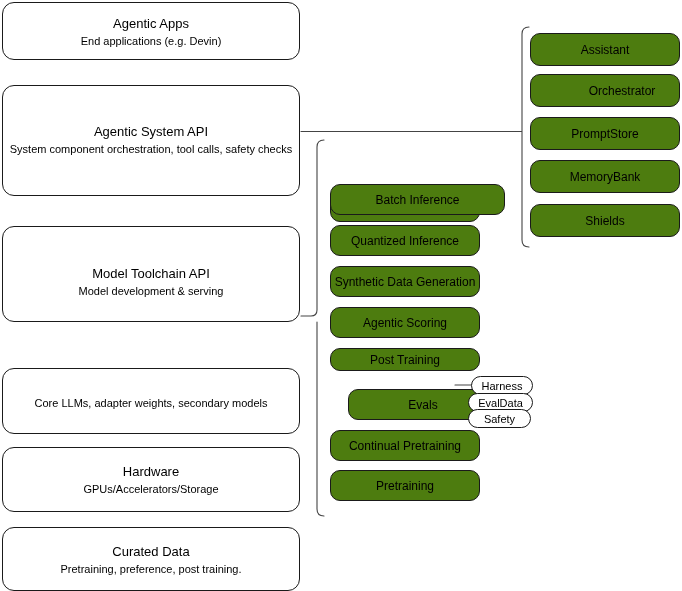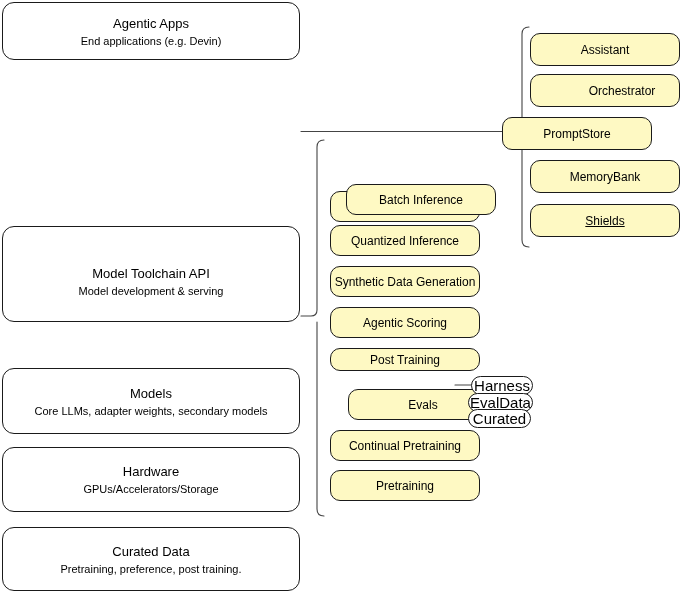--- a/index.html
+++ b/index.html
@@ -52,40 +52,40 @@
   
   .node.tall { justify-content: flex-start; }
   .node.tall .stack-inner { width: 100%; }
 
   
   .chip {
     position: absolute;
     box-sizing: border-box;
     border: 1px solid #1a1a1a;
     border-radius: 10px;
-    background: #fef9c3;
+    background: #4d7c0f;
     display: flex;
     align-items: center;
     justify-content: center;
     font-size: 12px;
     line-height: 14px;
     white-space: nowrap;
   }
 
   
   .tagpill {
     position: absolute;
     box-sizing: border-box;
     border: 1px solid #1a1a1a;
     border-radius: 999px;
     background: #ffffff;
     display: flex;
     align-items: center;
     justify-content: center;
-    font-size: 15px;
+    font-size: 11px;
     line-height: 12px;
     white-space: nowrap;
   }
 
   
   .connector-layer {
     position: absolute;
     left: 0;
     top: 0;
     width: 682px;
@@ -131,76 +131,81 @@
     <line x1="455" y1="418" x2="472" y2="418"></line>
   </svg>
 
   <div class="node tall" style="left:2px; top:2px; width:298px; height:58px; justify-content:center;">
     <div class="stack-inner">
       <div class="layer-title">Agentic Apps</div>
       <div class="layer-sub">End applications (e.g. Devin)</div>
     </div>
   </div>
 
+  <div class="node tall" style="left:2px; top:85px; width:298px; height:111px; justify-content:flex-start; padding-top:38px;">
+    <div class="stack-inner">
+      <div class="layer-title">Agentic System API</div>
+      <div class="layer-sub">System component orchestration, tool calls, safety checks</div>
+    </div>
+  </div>
 
   <div class="node tall" style="left:2px; top:226px; width:298px; height:96px; justify-content:flex-start; padding-top:39px;">
     <div class="stack-inner">
       <div class="layer-title">Model Toolchain API</div>
       <div class="layer-sub">Model development &amp; serving</div>
     </div>
   </div>
 
   <div class="node" style="left:2px; top:368px; width:298px; height:66px;">
     <div class="stack-inner">
-      <div class="layer-title">Models</div>
       <div class="layer-sub">Core LLMs, adapter weights, secondary models</div>
     </div>
   </div>
 
   <div class="node" style="left:2px; top:447px; width:298px; height:65px;">
     <div class="stack-inner">
       <div class="layer-title">Hardware</div>
       <div class="layer-sub">GPUs/Accelerators/Storage</div>
     </div>
   </div>
 
   <div class="node" style="left:2px; top:527px; width:298px; height:64px;">
     <div class="stack-inner">
       <div class="layer-title">Curated Data</div>
       <div class="layer-sub">Pretraining, preference, post training.</div>
     </div>
   </div>
 
   <div class="chip" style="left:330px; top:143px; width:150px; height:31px;margin-top:48px;">Realtime Inference</div>
 
-  <div class="chip" style="left:330px; top:184px; width:150px; height:31px;margin-left:16px;">Batch Inference</div>
+  <div class="chip" style="left:330px; top:184px; width:175px; height:31px;">Batch Inference</div>
 
   <div class="chip" style="left:330px; top:225px; width:150px; height:31px;">Quantized Inference</div>
 
   <div class="chip" style="left:330px; top:266px; width:150px; height:31px;">Synthetic Data Generation</div>
 
   <div class="chip" style="left:330px; top:307px; width:150px; height:31px;">Agentic Scoring</div>
 
   <div class="chip" style="left:330px; top:348px; width:150px; height:23px;">Post Training</div>
 
   <div class="chip" style="left:348px; top:389px; width:150px; height:31px;">Evals</div>
 
   <div class="chip" style="left:330px; top:430px; width:150px; height:31px;">Continual Pretraining</div>
 
   <div class="chip" style="left:330px; top:470px; width:150px; height:31px;">Pretraining</div>
 
   <div class="tagpill" style="left:471px; top:376px; width:62px; height:19px; z-index:5;">Harness</div>
 
   <div class="tagpill" style="left:468px; top:393px; width:65px; height:19px; z-index:6;">EvalData</div>
 
-  <div class="tagpill" style="left:468px; top:409px; width:63px; height:19px; z-index:7;">Curated</div>
+  <div class="tagpill" style="left:468px; top:409px; width:63px; height:19px; z-index:7;">Safety</div>
 
   <div class="chip" style="left:530px; top:33px; width:150px; height:33px;">Assistant</div>
 
   <div class="chip" style="left:530px; top:74px; width:150px; height:33px;padding-left:34px;">Orchestrator</div>
 
-  <div class="chip" style="left:502px; top:117px; width:150px; height:33px;">PromptStore</div>
+  <div class="chip" style="left:530px; top:117px; width:150px; height:33px;">PromptStore</div>
 
   <div class="chip" style="left:530px; top:160px; width:150px; height:33px;">MemoryBank</div>
 
-  <div class="chip" style="left:530px; top:204px; width:150px; height:33px;text-decoration:underline;">Shields</div>
+  <div class="chip" style="left:530px; top:204px; width:150px; height:33px;">Shields</div>
 
 </div>
 
 </body></html>

